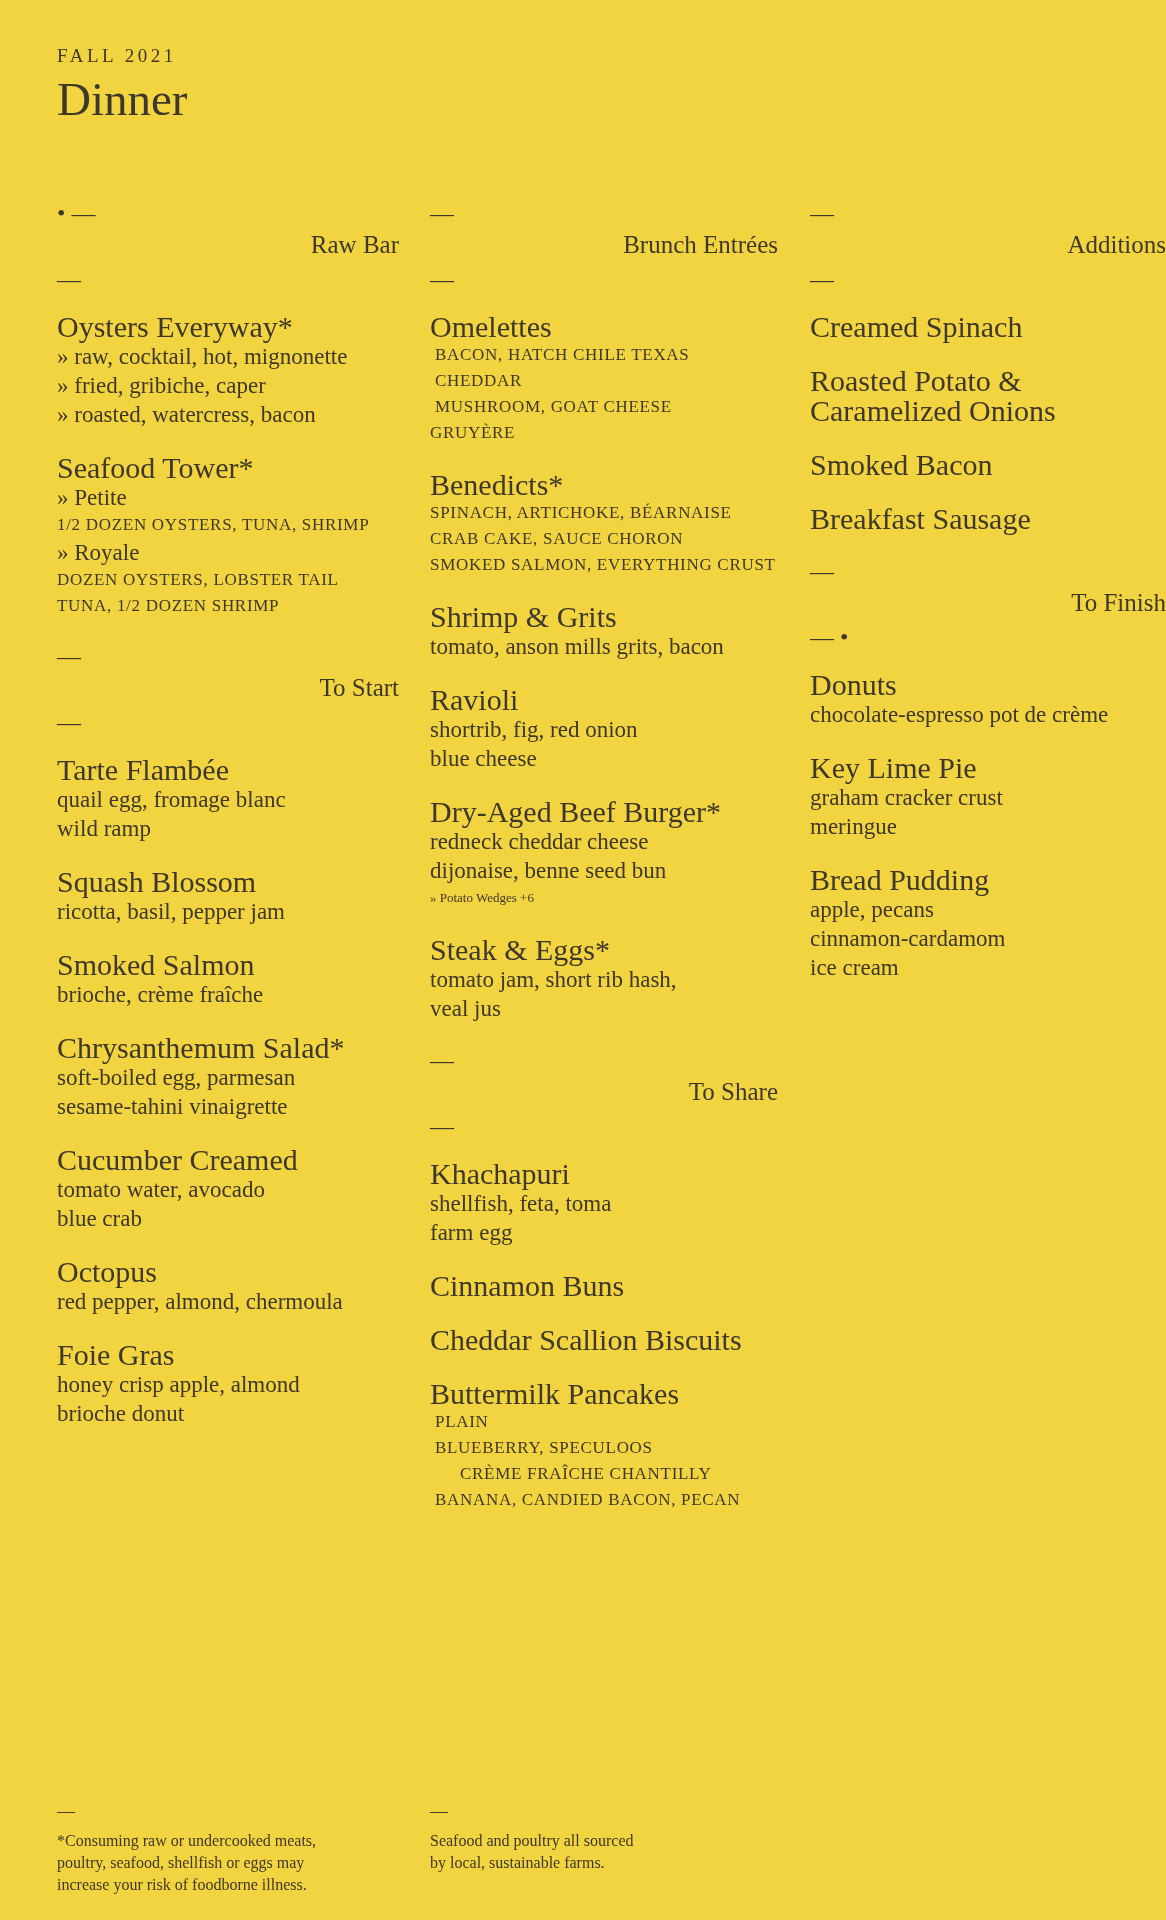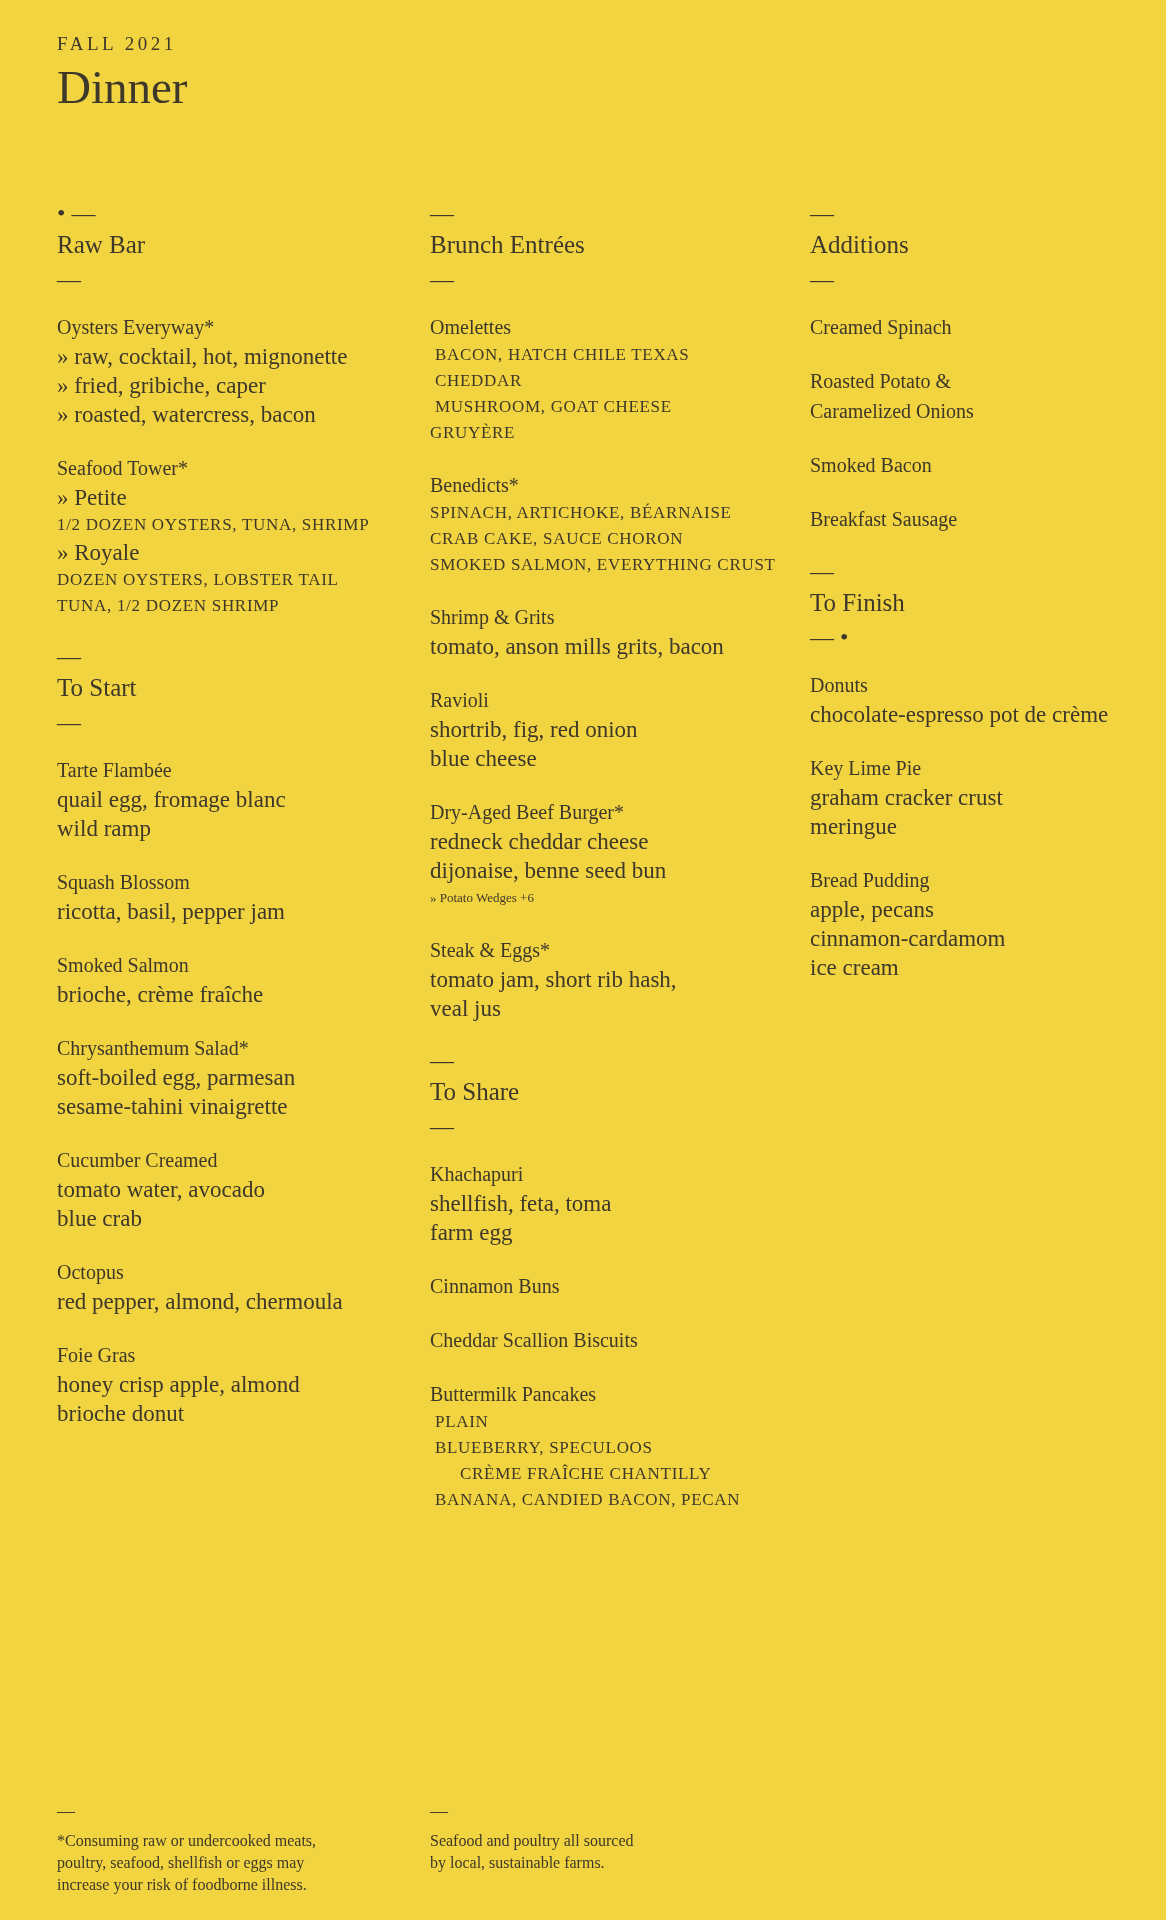--- a/index.html
+++ b/index.html
@@ -1,36 +1,36 @@
 <!DOCTYPE html>
 <html><head>
 <meta charset="utf-8">
 <style>
   html,body{margin:0;padding:0;background:#F2D340;}
   .page{
     position:relative;width:1166px;height:1920px;background:#F2D340;
     color:#3E382A;font-family:"Liberation Serif","DejaVu Serif",serif;
     overflow:hidden;
   }
-  .masthead{position:absolute;left:57px;top:32px;}
+  .masthead{position:absolute;left:57px;top:44px;}
   .season{font-size:19px;line-height:24px;letter-spacing:3.5px;}
   .title{font-size:47px;line-height:54px;margin:4px 0 16px 0;font-weight:400;}
 
   .col{position:absolute;top:200px;}
   .col1{left:57px;width:342px;}
   .col2{left:430px;width:348px;}
   .col3{left:810px;width:356px;}
 
   .menu-section + .menu-section{margin-top:24px;}
   .sec-mark{font-size:24px;line-height:26px;}
-  .sec-title{font-size:25px;line-height:30px;margin:4px 0 0 0;font-weight:400;}
+  .sec-title{font-size:25px;line-height:30px;margin:4px 0 0 0;font-weight:400;text-align:right;}
   .sec-mark.bottom{margin-top:6px;margin-bottom:20px;}
 
   .item{margin-bottom:24px;}
-  .name{font-size:20px;line-height:30px;}
+  .name{font-size:30px;line-height:30px;}
   .line{font-size:23px;line-height:29px;}
   .caps{font-size:17px;line-height:26px;letter-spacing:0.7px;}
   .small{font-size:13px;line-height:26px;}
   .indent1{padding-left:5px;}
   .indent2{padding-left:30px;}
 
   .footnote{position:absolute;top:1800px;width:340px;}
   .fn1{left:57px;}
   .fn2{left:430px;}
   .fn-mark{font-size:18px;line-height:22px;margin-bottom:8px;}

